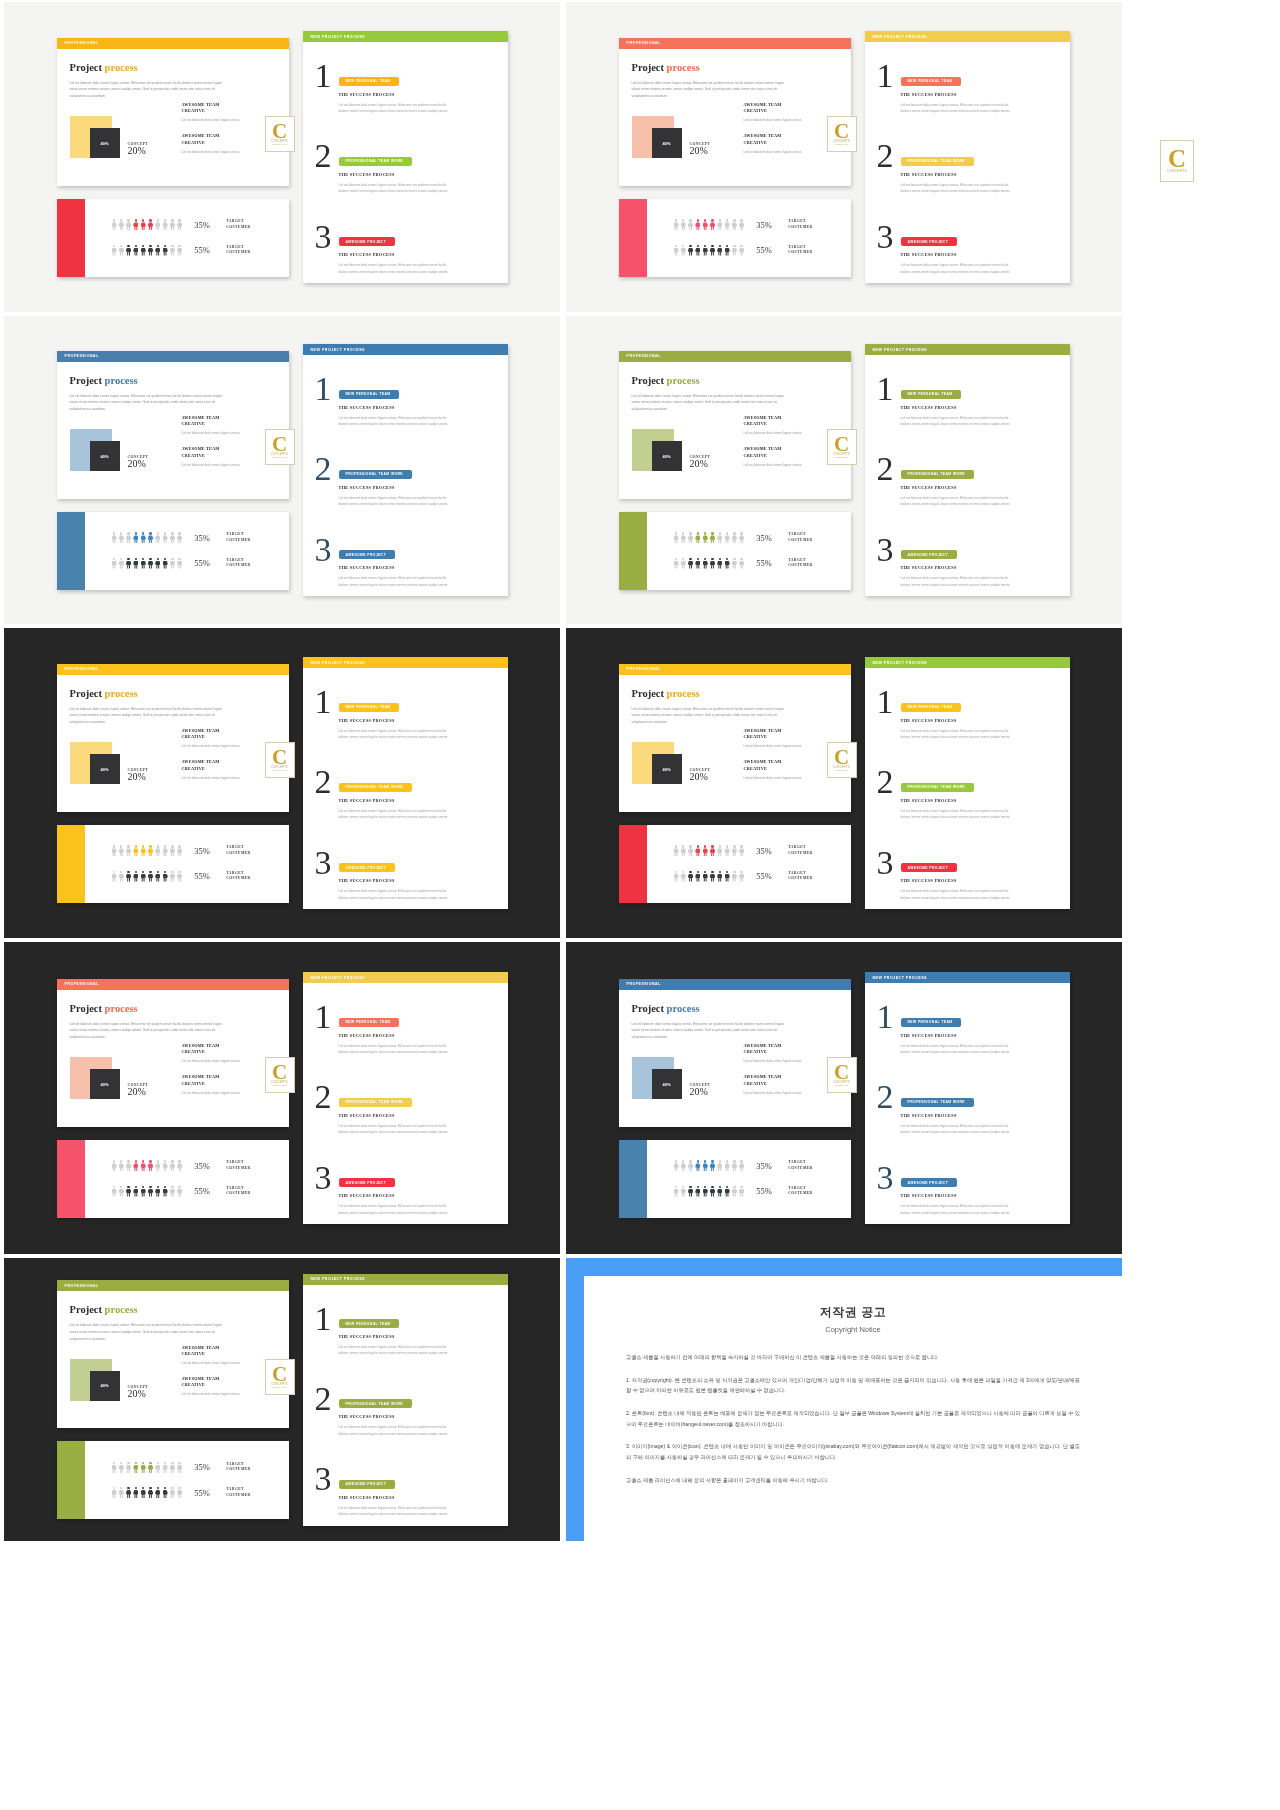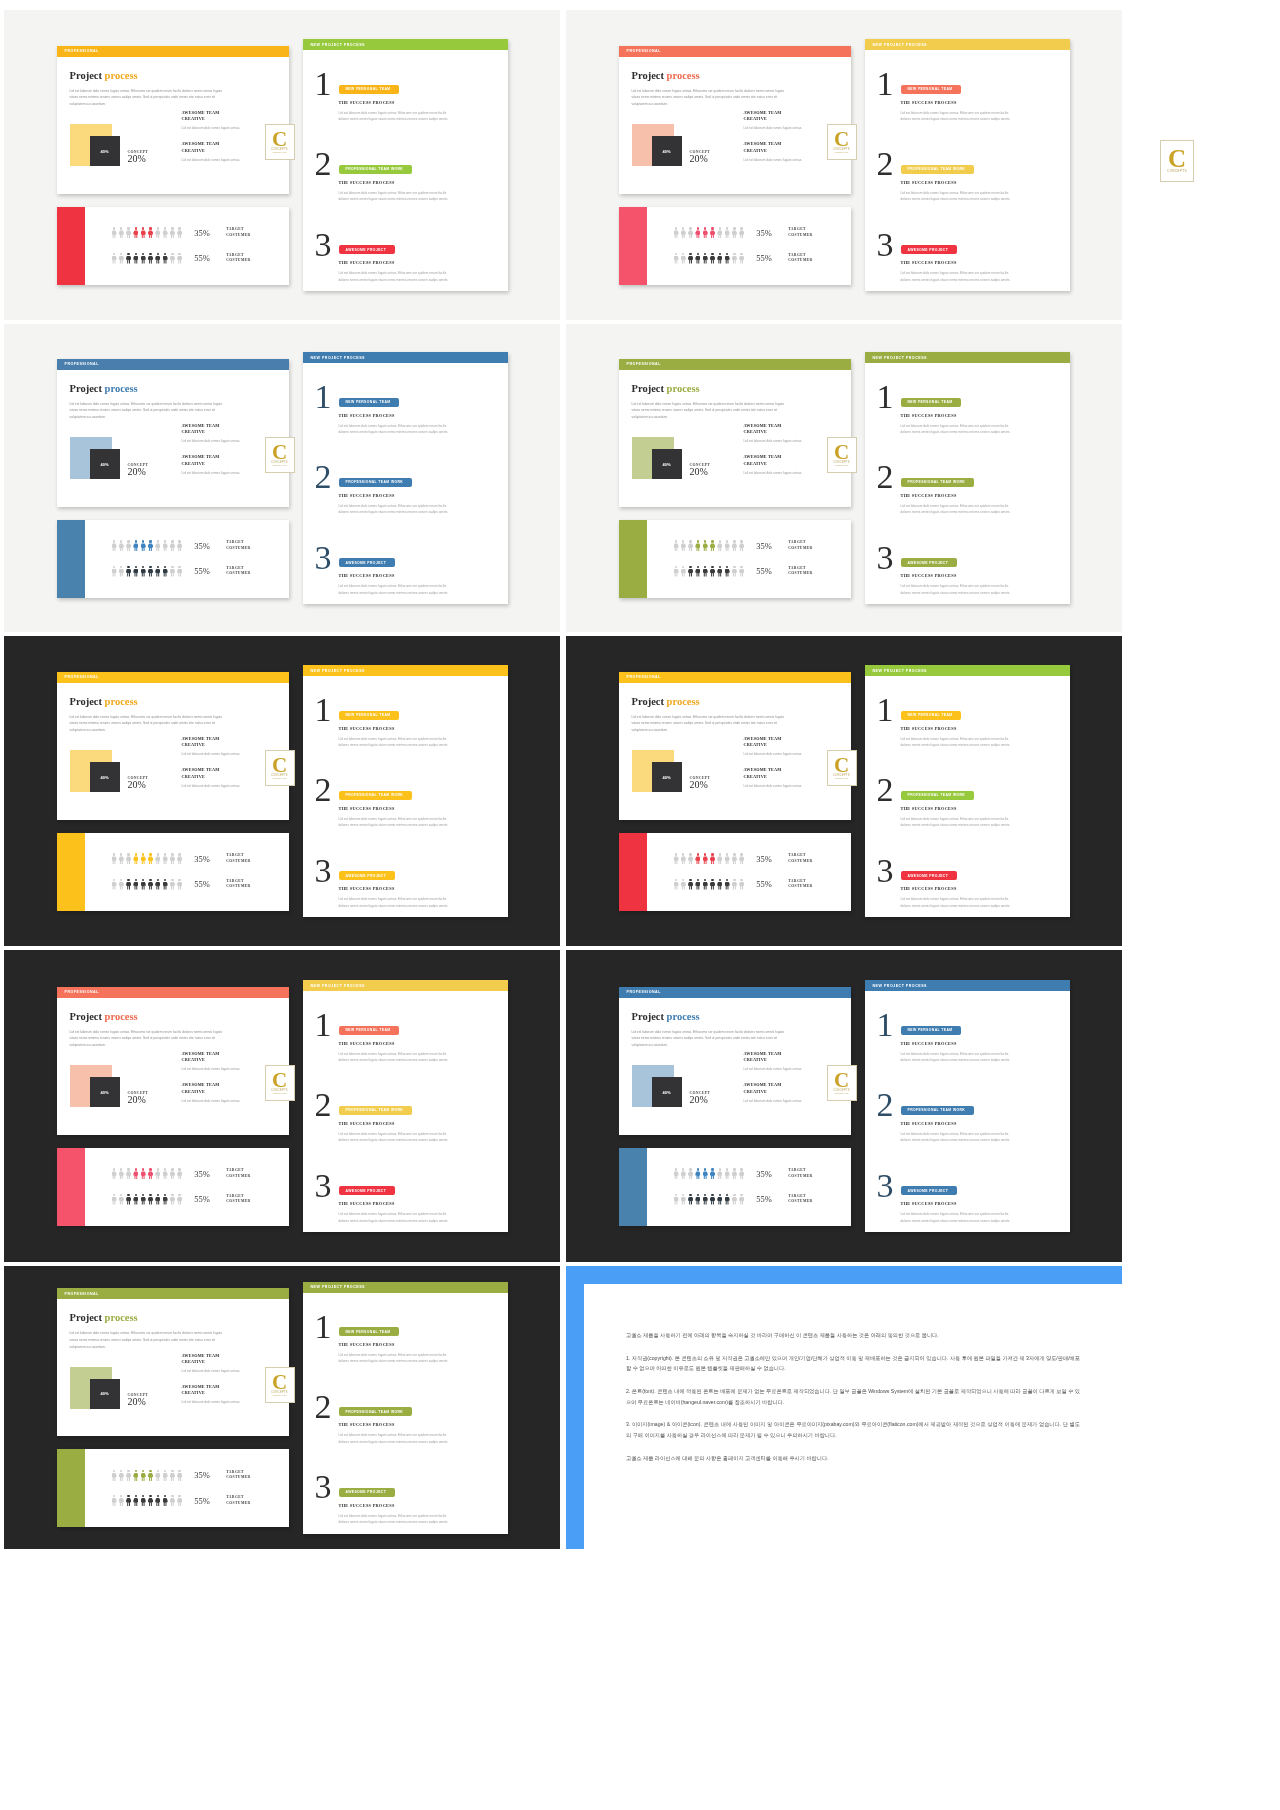--- a/index.html
+++ b/index.html
@@ -2,21 +2,21 @@
 <html><head>
 <meta charset="utf-8">
 <style>
   * { box-sizing: border-box; margin:0; padding:0; }
   body {
     width:1280px; height:1810px;
     background:#ffffff;
     font-family:"Liberation Sans", sans-serif;
     overflow:hidden;
   }
-  .grid { display:grid; grid-template-columns:556px 556px; grid-template-rows:310px 308px 310px 312px 283px; gap:4px 6px; padding:10px 84px 0 4px; }
+  .grid { display:grid; grid-template-columns:556px 556px; grid-template-rows:310px 308px 310px 312px 283px; gap:4px 6px; padding:2px 84px 0 4px; }
   .cell { position:relative; overflow:hidden; }
   .cell.light { background:#f4f4f2; }
   .cell.dark  { background:#262626; }
 
   
   .pair { position:absolute; inset:0; display:flex; align-items:center; justify-content:center; gap:14px; }
   .slide-left  { width:232px; }
   .slide-right { width:205px; }
 
   
@@ -963,20 +963,24 @@
                 <div class="num" style="color:#2e2e2e">3</div>
                 <div class="stxt"><span class="tag" style="background:#9aad43">AWESOME PROJECT</span><div class="sh">THE SUCCESS PROCESS</div><div class="sp">Lid est laborum dolo rumes fugats untras. Etharums ser quidem rerum facilis<br>dolores nemis omnis fugats vitaes nemo minima rerums unsers sadips amets.</div></div>
               </div>
             </div>
           </div>
         </div>
       </div>
     </div>
     <div class="copy-cell">
       <div class="copy-page">
+        <div class="copy-h">
+          <div class="kr">저작권 공고</div>
+          <div class="en">Copyright Notice</div>
+        </div>
         <div class="copy-body">
           <p>고퀄소 제품을 사용하기 전에 아래의 항목을 숙지하실 것 바라며 구매하신 이 콘텐츠 제품을 사용하는 것은 아래의 동의한 것으로 봅니다.</p>
           <p>1. 저작권(copyright). 본 콘텐츠의 소유 및 저작권은 고퀄소에만 있으며 개인/기업/단체가 상업적 이용 및 재배포하는 것은 금지되어 있습니다. 사용 후에 원본 파일을 가져간 제 3자에게 양도/판매/배포 할 수 없으며 어떠한 이유로도 원본 템플릿을 재판매하실 수 없습니다.</p>
           <p>2. 폰트(font). 콘텐츠 내에 적용된 폰트는 배포에 문제가 없는 무료폰트로 제작되었습니다. 단 일부 글꼴은 Windows System에 설치된 기본 글꼴로 제작되었으니 사용에 따라 글꼴이 다르게 보일 수 있으며 무료폰트는 네이버(hangeul.naver.com)를 참조하시기 바랍니다.</p>
           <p>3. 이미지(image) &amp; 아이콘(icon). 콘텐츠 내에 사용된 이미지 및 아이콘은 무료이미지(pixabay.com)와 무료아이콘(flaticon.com)에서 제공받아 제작된 것으로 상업적 이용에 문제가 없습니다. 단 별도의 구매 이미지를 사용하실 경우 라이선스에 따라 문제가 될 수 있으니 주의하시기 바랍니다.</p>
           <p>고퀄소 제품 라이선스에 대해 문의 사항은 홈페이지 고객센터를 이용해 주시기 바랍니다.</p>
         </div>
         <div class="copy-logo">
           <span class="c">C</span>
           <span class="n">CONCEPTS</span>

